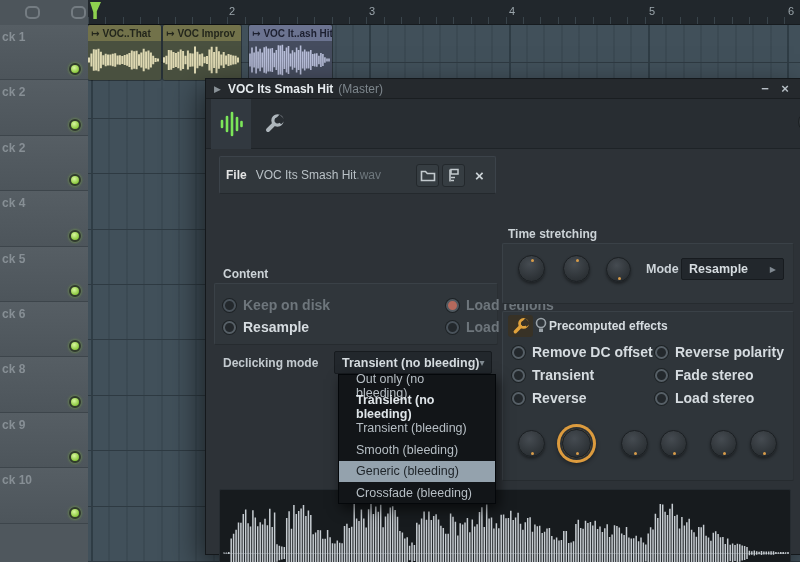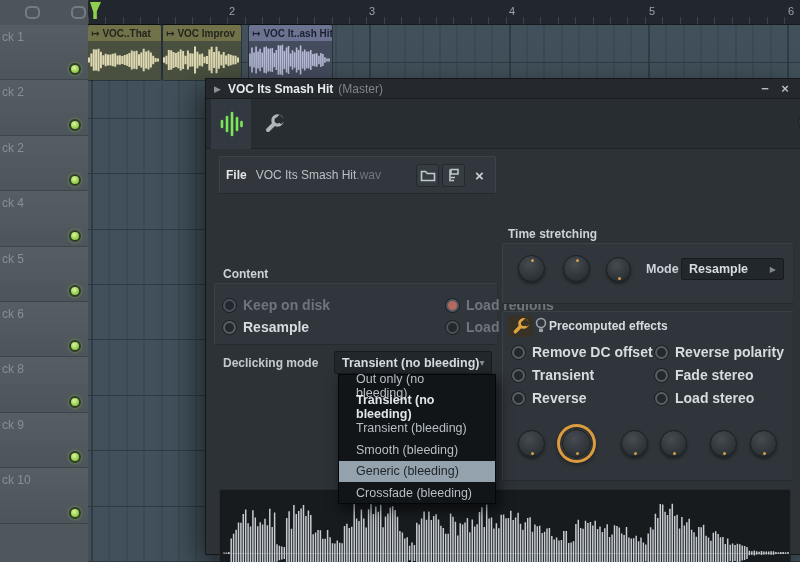--- a/index.html
+++ b/index.html
@@ -14,21 +14,21 @@
   .timeline { position:absolute; left:88px; top:0; width:712px; height:25px; background:#21272c;
     border-bottom:1px solid #161b1f; }
   .timeline .ticks { position:absolute; left:0; bottom:0; width:100%; height:7px;
     background:repeating-linear-gradient(90deg,#39444b 0 1px,transparent 1px 17.4px); }
   .barnum { position:absolute; top:5px; font-size:11px; color:#9aa4aa; transform:translateX(-100%); }
   .playhead { position:absolute; left:2px; top:2px; width:11px; height:17px; background:#8fd14f;
     clip-path:polygon(0 0,100% 0,62% 55%,62% 100%,30% 100%,30% 60%); }
 
   .trackcol { position:absolute; left:0; top:25px; width:88px; height:537px; overflow:hidden; }
   .trow { position:relative; width:88px; height:55.4px; background:linear-gradient(#565e64,#4d555b);
-    border-bottom:1px solid #3d454b; }
+    border-bottom:1px solid #3d454b;font-weight:bold; }
   .trow .tname { position:absolute; left:2px; top:5px; font-size:12px; color:#878f95; white-space:nowrap; }
   .led { position:absolute; right:7px; bottom:4px; width:12px; height:12px; border-radius:50%;
     background:radial-gradient(circle at 40% 35%, #d9f7a0, #8cc93e 70%);
     border:2px solid #303b2b; box-shadow:0 0 3px rgba(140,200,60,.7); }
 
   .grid { position:absolute; left:88px; top:25px; width:712px; height:537px; background:#41505a;
     background-image:
       repeating-linear-gradient(0deg,#2e3a42 0 1px,transparent 1px 55.4px),
       repeating-linear-gradient(90deg,rgba(16,26,32,.55) 0 1px,transparent 1px 139.2px),
       repeating-linear-gradient(90deg,rgba(20,30,36,.25) 0 1px,transparent 1px 17.4px);

